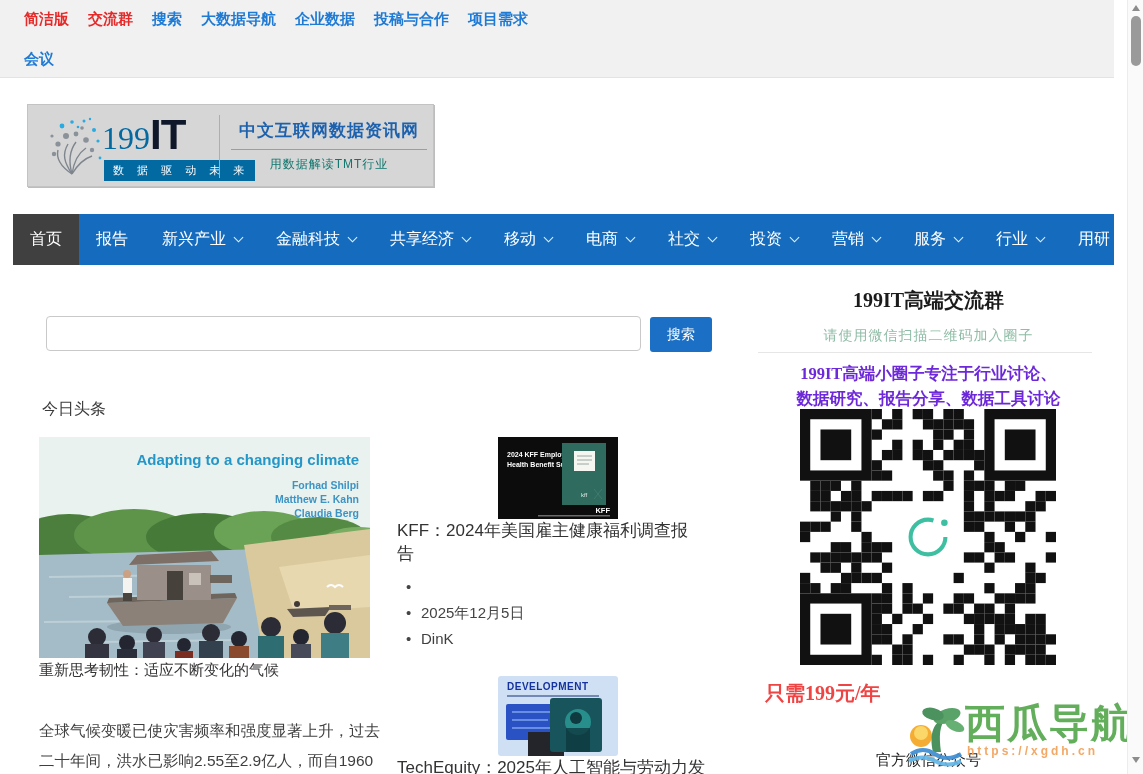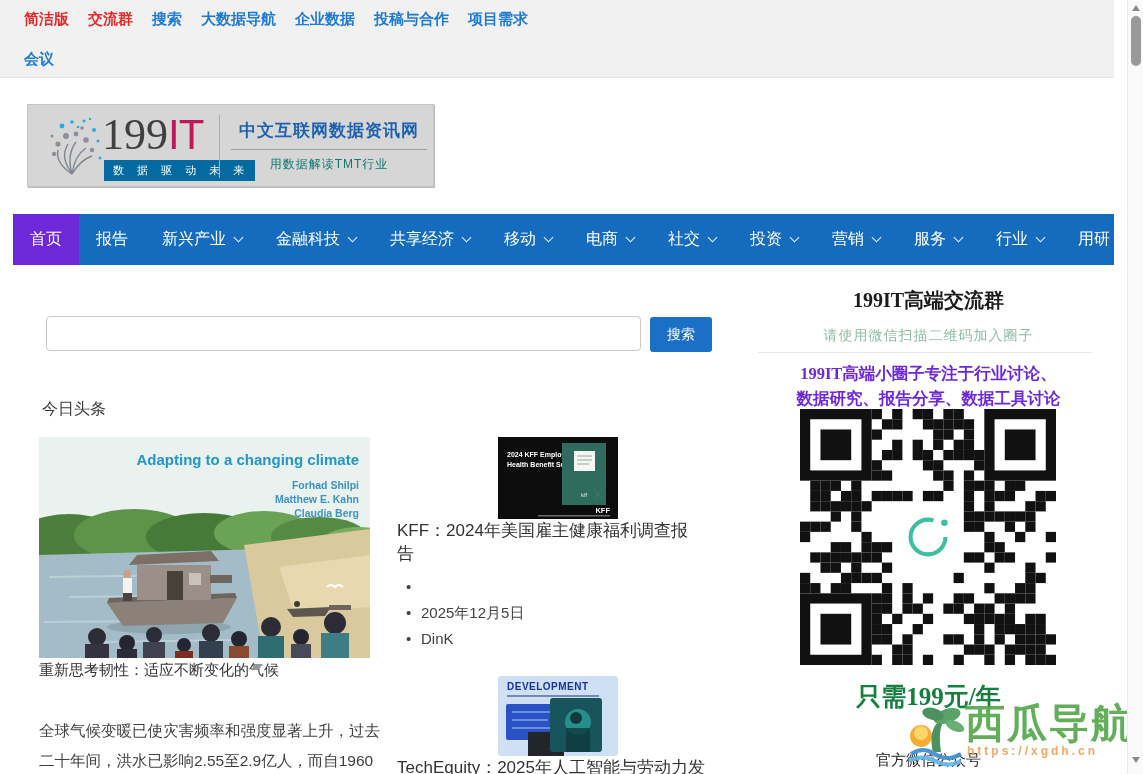--- a/index.html
+++ b/index.html
@@ -13,36 +13,36 @@
   .topbar-row1 { position:absolute; left:24px; top:10px; display:flex; gap:19px; }
   .topbar-row2 { position:absolute; left:24px; top:50px; display:flex; }
   .toplink { font-size:15px; font-weight:bold; text-decoration:none; color:#1f7ad4; cursor:pointer; }
   .toplink.red { color:#e62a2a; }
 
   
   .logo-box { position:absolute; left:27px; top:104px; width:407px; height:83px;
               background:#d6d6d6; border:1px solid #c3c3c3; box-shadow:1px 1px 0 #bdbdbd; }
   .logo-dandelion { position:absolute; left:14px; top:9px; }
   .logo-text { position:absolute; left:74px; top:6px; width:130px; }
-  .logo-199 { font-family:"Liberation Serif", serif; font-size:44px; line-height:44px; color:#404040; }
-  .logo-it  { font-size:42px; font-weight:normal; color:#be185d; letter-spacing:-1px; }
+  .logo-199 { font-family:"Liberation Serif", serif; font-size:32px; line-height:44px; color:#0369a1; }
+  .logo-it  { font-size:42px; font-weight:bold; color:#0f172a; letter-spacing:-1px; }
   .logo-strip { position:absolute; left:76px; top:55px; background:#0369a1; color:#fff;
                 font-size:11px; letter-spacing:5px; padding:3px 6px 3px 9px; white-space:nowrap; }
   .logo-vline { position:absolute; left:191px; top:10px; width:1px; height:63px; background:#aeaeae; }
   .logo-right { position:absolute; left:203px; top:14px; width:196px; text-align:center; }
   .logo-sitename { font-size:17px; font-weight:bold; color:#1e62ae; letter-spacing:1px; }
   .logo-hr { margin:7px 0 6px 0; border:none; border-top:1px solid #9d9d9d; }
   .logo-tagline { font-size:12px; color:#0f766e; letter-spacing:1px; }
 
   
   .nav { position:absolute; left:13px; top:214px; width:1101px; height:51px;
          background:#156cbe; display:flex; align-items:stretch; }
   .nav-item { display:flex; align-items:center; padding:0 17px; color:#fff;
               font-size:16px; cursor:pointer; white-space:nowrap; }
-  .nav-item.active { background:#6d28d9; }
+  .nav-item.active { background:#404040; }
   .caret { display:inline-block; width:7px; height:7px;
            border-right:1.5px solid rgba(255,255,255,.9);
            border-bottom:1.5px solid rgba(255,255,255,.9);
            transform:rotate(45deg); margin-left:9px; margin-top:-4px; }
 
   
   .search-input { position:absolute; left:46px; top:316px; width:595px; height:35px;
                   border:1px solid #c9c9c9; border-radius:4px; padding:0 10px;
                   font-size:15px; outline:none; background:#fff; }
   .search-btn { position:absolute; left:650px; top:317px; width:62px; height:35px;
@@ -69,22 +69,22 @@
   
   .sidebar { position:absolute; left:765px; top:287px; width:327px; }
   .sb-title { text-align:center; font-family:"Liberation Serif", serif; font-weight:bold;
               font-size:20px; color:#1b1b1b; }
   .sb-sub { text-align:center; font-size:14px; color:#8fbca6; margin-top:13px; letter-spacing:1px; }
   .sb-divider { position:absolute; left:758px; top:352px; width:334px; border-top:1px solid #e6e6e6; }
   .sb-pitch { position:absolute; left:765px; top:361px; width:327px; text-align:center;
               font-family:"Liberation Serif", serif; font-weight:bold; font-size:16.5px;
               color:#6d28d9; line-height:25px; }
   .qr-wrap { position:absolute; left:800px; top:409px; width:256px; height:256px; background:#fff; }
-  .sb-price { position:absolute; left:765px; top:680px; width:327px; text-align:center;
-              font-family:"Liberation Serif", serif; font-weight:bold; font-size:25px; color:#15803d; }
+  .sb-price { position:absolute; left:765px; top:680px; width:327px; text-align:left;
+              font-family:"Liberation Serif", serif; font-weight:bold; font-size:20px; color:#ef4444; }
   .sb-official { position:absolute; left:765px; top:751px; width:327px; text-align:center;
                  font-size:15px; color:#222; }
 
   
   .watermark { position:absolute; left:903px; top:694px; width:232px; height:78px; opacity:.93; pointer-events:none; }
   .wm-text { position:absolute; left:62px; top:2px; font-family:Liberation Serif, serif;
              font-weight:bold; font-size:40px; color:#57a84f; letter-spacing:2px; white-space:nowrap; }
   .wm-url { position:absolute; left:64px; top:50px; font-size:12px; font-weight:bold;
             color:#f2a25c; letter-spacing:3px; white-space:nowrap; }
 

